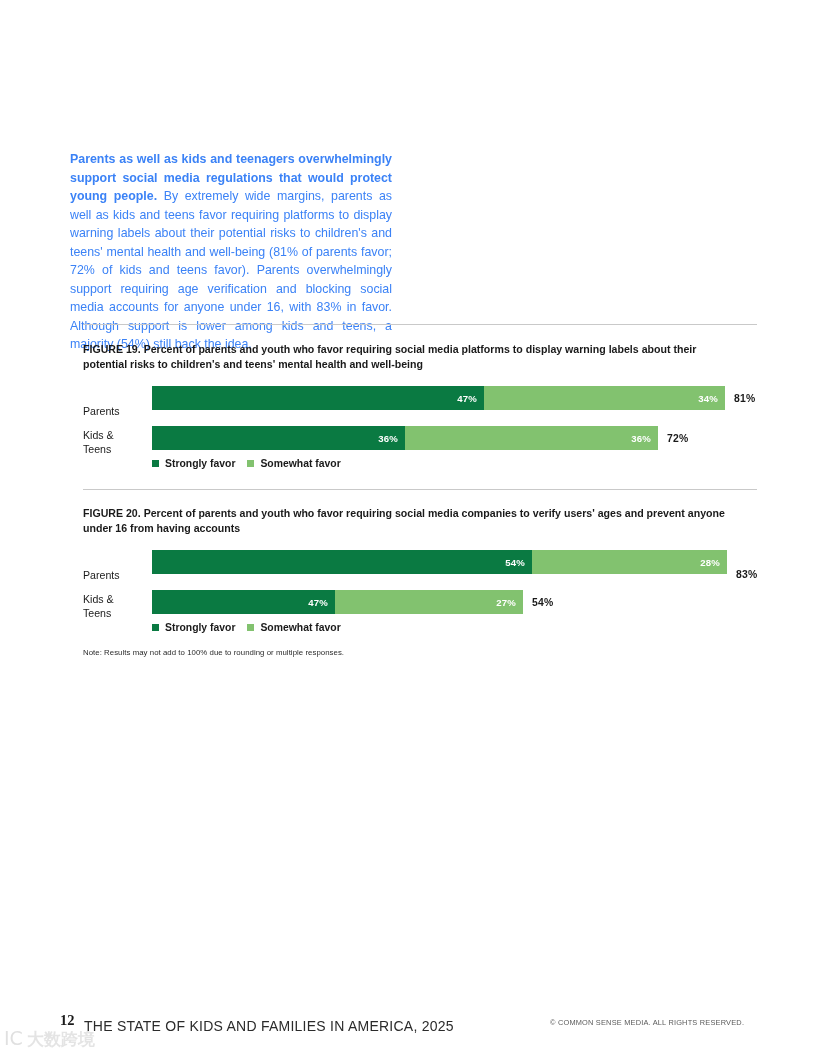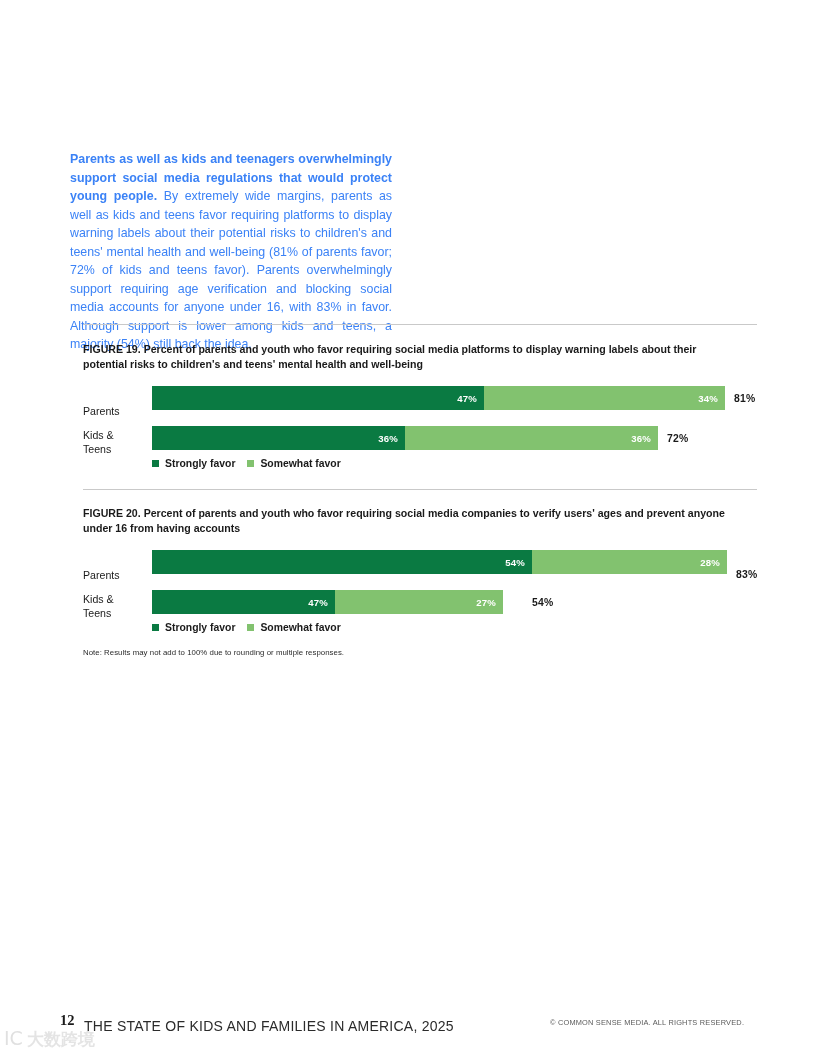--- a/index.html
+++ b/index.html
@@ -341,21 +341,21 @@
     <div class="row r2">
       <div class="row-label">
         <div>Kids &amp;</div>
         <div>Teens</div>
       </div>
       <div class="bar-area">
         <div class="bar" style="width:371px;">
           <div class="seg" style="width:183px;background:#0a7a42;">
             <span>47%</span>
           </div>
-          <div class="seg" style="width:168px;background:#82c26f;text-align:right;">
+          <div class="seg" style="width:188px;background:#82c26f;text-align:right;">
             <span>27%</span>
           </div>
         </div>
         <div class="total" style="left:380px;">54%</div>
       </div>
     </div>
 
     <div class="legend l20">
       <div class="legend-item">
         <span class="legend-swatch" style="background:#0a7a42;"></span>

